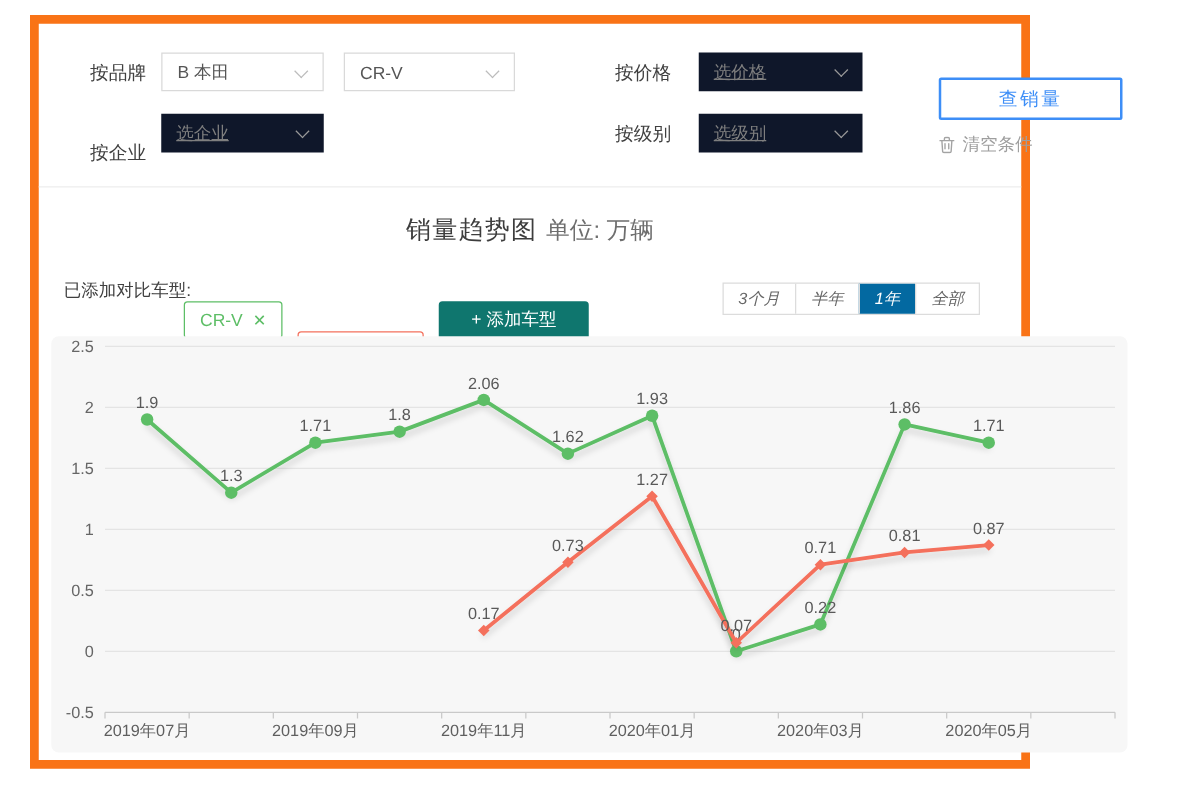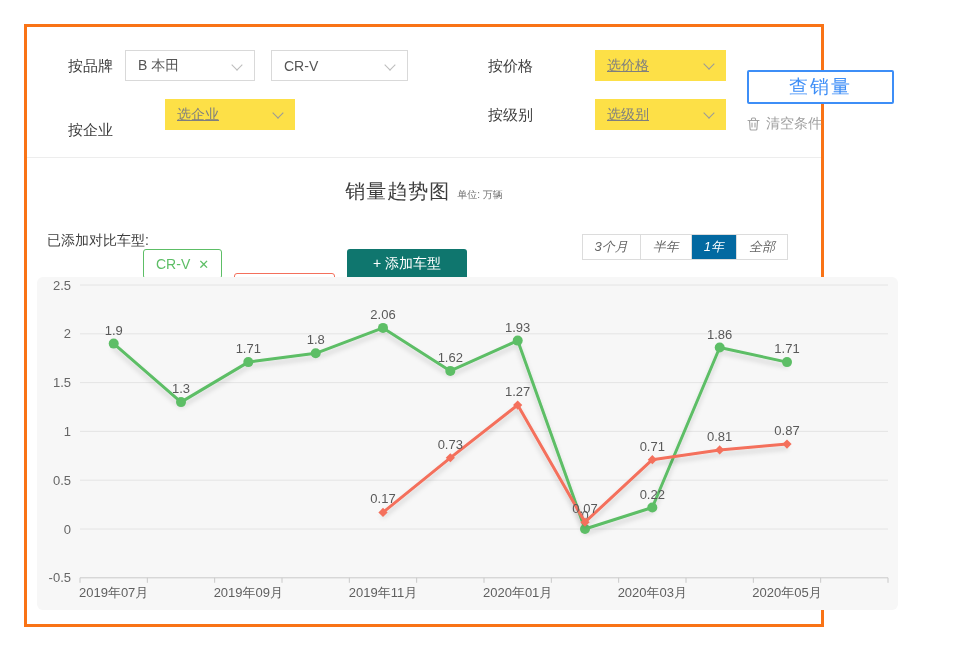--- a/index.html
+++ b/index.html
@@ -3,54 +3,54 @@
 <meta charset="utf-8">
 <style>
   html,body{margin:0;padding:0;}
   body{
     width:954px;height:649px;position:relative;overflow:hidden;
     background:#ffffff;
     font-family:"Liberation Sans","DejaVu Sans",sans-serif;
     -webkit-font-smoothing:antialiased;
   }
   .panel{
-    position:absolute;left:24px;top:24px;width:800px;height:603px;
-    background:#fff;border:3px solid #f97316;box-sizing:border-box;
+    position:absolute;left:24px;top:12px;width:800px;height:603px;
+    background:#fff;border:7px solid #f97316;box-sizing:border-box;
   }
   
   .flabel{position:absolute;font-size:15px;color:#404040;white-space:nowrap;}
   .dd{
     position:absolute;height:31px;box-sizing:border-box;
     display:flex;align-items:center;padding:0 12px;font-size:14px;cursor:pointer;
   }
   .dd.white{background:#fff;border:1px solid #d9d9d9;color:#555;}
-  .dd.gray{background:#fde047;color:#7f7f7f;margin-left:40px;}
+  .dd.gray{background:#0f172a;color:#7f7f7f;}
   .dd.gray .dd-text{text-decoration:underline;}
   .chev{
     position:absolute;right:13px;top:10px;width:7px;height:7px;
     border-right:1.5px solid #bcbcbc;border-bottom:1.5px solid #bcbcbc;
     transform:rotate(45deg);
   }
   .dd.gray .chev{border-color:#9a9a9a;}
   .query-btn{
     position:absolute;left:720px;top:43px;width:147px;height:34px;
     background:#fff;border:2px solid #3d8ef7;border-radius:2px;
-    color:#3d8ef7;font-size:19px;letter-spacing:2px;cursor:pointer;
+    color:#3d8ef7;font-size:15px;letter-spacing:2px;cursor:pointer;
     font-family:inherit;padding:0;box-sizing:border-box;
   }
   .clear{
     position:absolute;left:720px;top:88px;width:147px;height:18px;
     display:flex;justify-content:flex-start;align-items:center;gap:6px;
     color:#9e9e9e;font-size:14px;cursor:pointer;
   }
   .divider{position:absolute;left:0;top:130px;width:100%;border-top:1px solid #ededed;}
   
   .title-row{position:absolute;left:0;top:151px;width:100%;text-align:center;}
   .title{font-size:20px;color:#3d3d3d;font-weight:500;letter-spacing:1px;}
-  .unit{font-size:10px;color:#6e6e6e;margin-left:7px;}
+  .unit{font-size:19px;color:#6e6e6e;margin-left:7px;}
   .cmp-label{position:absolute;left:20px;top:205px;font-size:14px;color:#404040;}
   .tags-row{position:absolute;left:116px;top:198px;display:flex;gap:12px;align-items:center;}
   .tag{
     height:30px;box-sizing:border-box;border:1px solid;border-radius:3px;background:#fff;
     display:flex;align-items:center;gap:8px;padding:0 12px;font-size:14px;cursor:pointer;
   }
   .tag-x{font-size:13px;line-height:1;}
   .add-btn{
     height:31px;padding:0 26px;background:#0f766e;border:none;border-radius:3px;
     color:#fff;font-size:14px;cursor:pointer;font-family:inherit;

